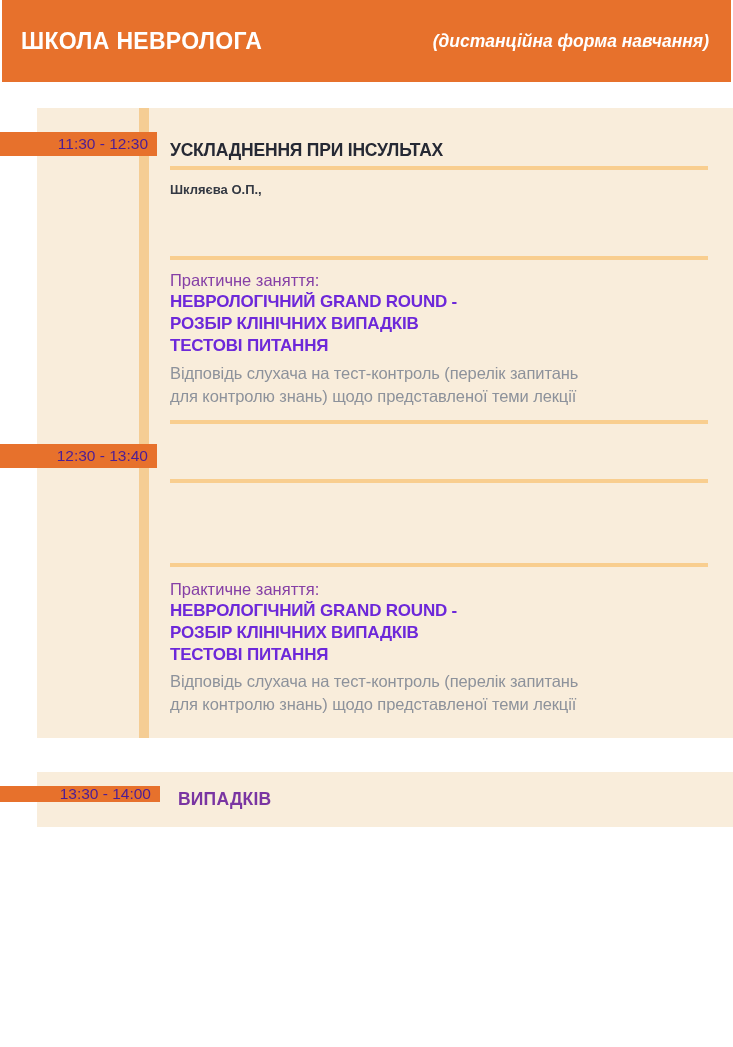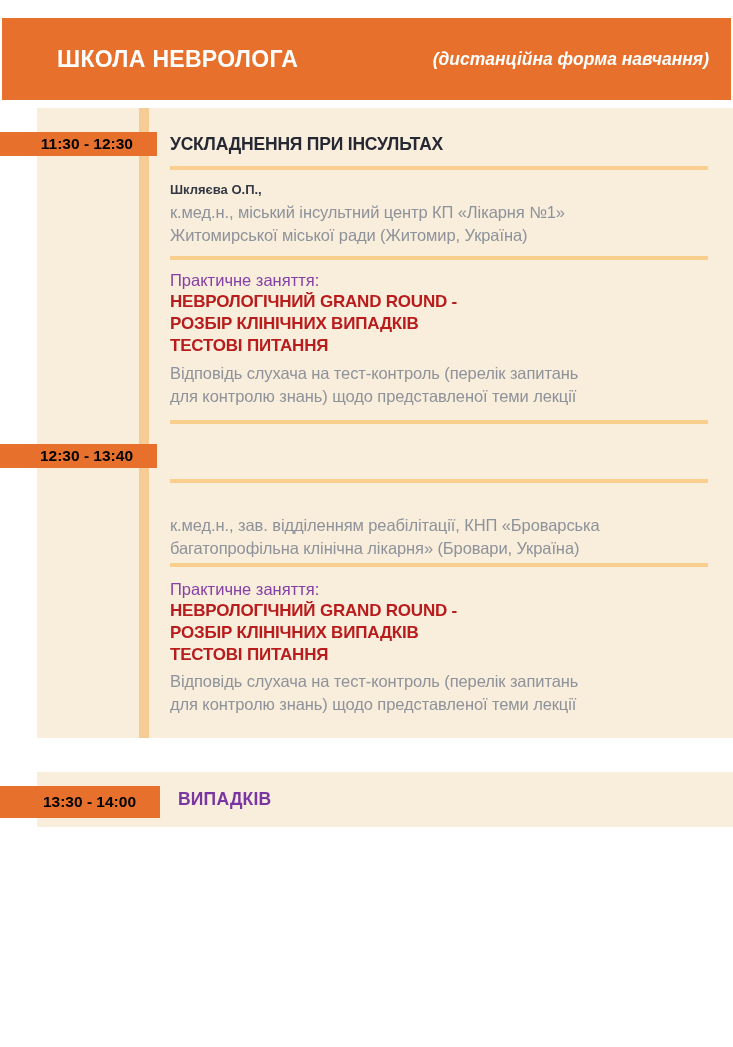--- a/index.html
+++ b/index.html
@@ -10,21 +10,21 @@
     position: relative;
     overflow: hidden;
   }
   .page { position: absolute; inset: 0; width: 733px; height: 1047px; }
 
   
   .header {
     position: absolute; left: 2px; right: 2px; top: 0; height: 82px;
     background: #E7712C;
     display: flex; align-items: center; justify-content: space-between;
-    padding: 0 22px 0 55px; box-sizing: border-box; margin-top: 18px;
+    padding: 0 22px 0 19px; box-sizing: border-box;
   }
   .header-title {
     color: #FFFFFF; font-weight: bold; font-size: 23px; letter-spacing: 0.3px;
   }
   .header-subtitle {
     color: #FFFFFF; font-style: italic; font-weight: 600; font-size: 17.5px;
   }
 
   
   .main-panel {
@@ -38,43 +38,43 @@
 
   
   .break-strip {
     position: absolute; left: 37px; right: 0; top: 772px; height: 55px;
     background: #F9EDDB;
   }
 
   
   .time-badge {
     position: absolute; left: 0; width: 157px; height: 24px;
-    background: #E7712C; color: #000000;
+    background: #E7712C; color: #4c1d95;
     display: flex; align-items: center; justify-content: flex-end;
-    padding-right: 24px; box-sizing: border-box;
-    font-size: 15.5px; z-index: 3; font-weight: bold;
+    padding-right: 9px; box-sizing: border-box;
+    font-size: 15.5px; z-index: 3;
   }
-  .time-badge.break-badge { width: 160px; height: 32px; }
+  .time-badge.break-badge { width: 160px; height: 16px; }
 
   
   .abs { position: absolute; left: 170px; z-index: 2; }
   .session-title {
     color: #262934; font-weight: bold; font-size: 17.5px;
-    line-height: 24px; letter-spacing: -0.2px; white-space: pre-wrap;
+    line-height: 24px; letter-spacing: -0.2px; white-space: pre-wrap; margin-top: 6px;
   }
   .divider {
     position: absolute; left: 170px; width: 538px; height: 4px;
     background: #F9CE8F; z-index: 2;
   }
   .speaker-name { color: #343943; font-weight: bold; font-size: 13px; line-height: 22px; }
   .speaker-affiliation, .description {
     color: #8D929B; font-size: 16.5px; line-height: 22.5px; letter-spacing: -0.1px;
   }
   .practical-label { color: #8640A6; font-weight: normal; font-size: 16.5px; line-height: 22px; }
-  .practical-title { color: #b91c1c; font-weight: bold; font-size: 17px; line-height: 22px; letter-spacing: -0.2px; }
+  .practical-title { color: #6d28d9; font-weight: bold; font-size: 17px; line-height: 22px; letter-spacing: -0.2px; }
   .break-title { color: #7A35A2; font-weight: bold; font-size: 17.5px; line-height: 26px; letter-spacing: 0.2px; }
 </style>
 </head>
 <body>
 
 <div class="page">
 
   <div class="header">
     <span class="header-title">ШКОЛА НЕВРОЛОГА</span>
     <span class="header-subtitle">(дистанційна форма навчання)</span>
@@ -82,45 +82,37 @@
 
   <div class="main-panel"></div>
   <div class="stripe"></div>
 
   <div class="time-badge" style="top:132px">
     <span>11:30 - 12:30</span>
   </div>
   <div class="abs session-title" style="top:132px">УСКЛАДНЕННЯ ПРИ ІНСУЛЬТАХ</div>
   <div class="divider" style="top:166px"></div>
   <div class="abs speaker-name" style="top:179px">Шкляєва О.П.,</div>
-  <div class="abs speaker-affiliation" style="top:201px">
-    <div>к.мед.н., міський інсультний центр КП «Лікарня №1»</div>
-    <div>Житомирської міської ради (Житомир, Україна)</div>
-  </div>
   <div class="divider" style="top:256px"></div>
   <div class="abs practical-label" style="top:269px">Практичне заняття:</div>
   <div class="abs practical-title" style="top:291px">
     <div>НЕВРОЛОГІЧНИЙ GRAND ROUND -</div>
     <div>РОЗБІР КЛІНІЧНИХ ВИПАДКІВ</div>
     <div>ТЕСТОВІ ПИТАННЯ</div>
   </div>
   <div class="abs description" style="top:362px">
     <div>Відповідь слухача на тест-контроль (перелік запитань</div>
     <div>для контролю знань) щодо представленої теми лекції</div>
   </div>
   <div class="divider" style="top:420px"></div>
 
   <div class="time-badge" style="top:444px">
     <span>12:30 - 13:40</span>
   </div>
   <div class="divider" style="top:479px"></div>
-  <div class="abs speaker-affiliation" style="top:514px">
-    <div>к.мед.н., зав. відділенням реабілітації, КНП «Броварська</div>
-    <div>багатопрофільна клінічна лікарня» (Бровари, Україна)</div>
-  </div>
   <div class="divider" style="top:563px"></div>
   <div class="abs practical-label" style="top:578px">Практичне заняття:</div>
   <div class="abs practical-title" style="top:600px">
     <div>НЕВРОЛОГІЧНИЙ GRAND ROUND -</div>
     <div>РОЗБІР КЛІНІЧНИХ ВИПАДКІВ</div>
     <div>ТЕСТОВІ ПИТАННЯ</div>
   </div>
   <div class="abs description" style="top:670px">
     <div>Відповідь слухача на тест-контроль (перелік запитань</div>
     <div>для контролю знань) щодо представленої теми лекції</div>

